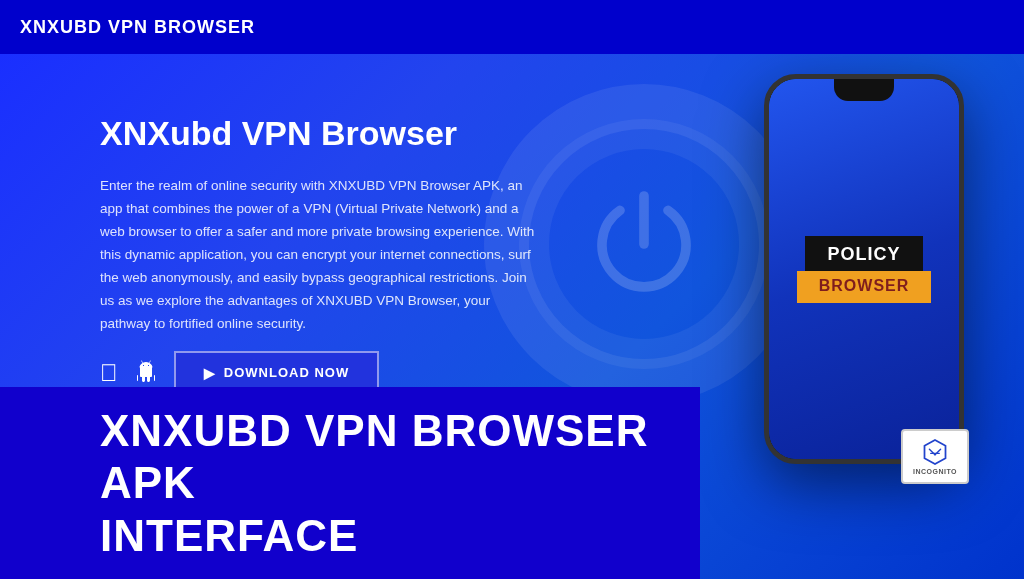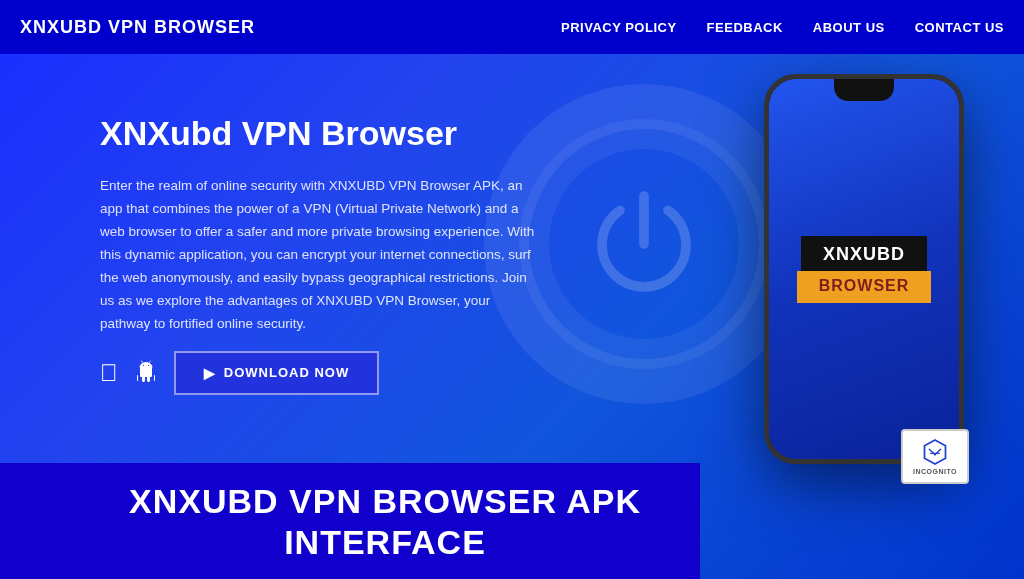--- a/index.html
+++ b/index.html
@@ -243,39 +243,32 @@
       position: absolute;
       bottom: 0;
       left: 0;
       width: 700px;
       background: #1100cc;
       padding: 18px 30px 16px 100px;
       z-index: 8;
     }
     .bottom-banner-text {
       color: #fff;
-      font-size: 34px;
+      font-size: 44px;
       font-weight: 900;
       letter-spacing: 1px;
       text-transform: uppercase;
       line-height: 1.2;
-      text-align: center;
     }
   </style>
 </head>
 <body>
 
 <nav class="navbar">
   <div class="navbar-brand">XNXUBD VPN BROWSER</div>
-  <div class="navbar-links">
-    <a class="nav-link">PRIVACY POLICY</a>
-    <a class="nav-link">FEEDBACK</a>
-    <a class="nav-link">ABOUT US</a>
-    <a class="nav-link">CONTACT US</a>
-  </div>
 </nav>
 
 <section class="hero">
 
   <div class="hero-circle"></div>
   <div class="hero-circle-inner"></div>
   <div class="power-icon-wrap">
     <svg viewBox="0 0 100 100" fill="none" xmlns="http://www.w3.org/2000/svg">
       <path d="M50 10 L50 50" stroke="white" stroke-width="8" stroke-linecap="round"></path>
       <path d="M30 22 A35 35 0 1 0 70 22" stroke="white" stroke-width="8" fill="none" stroke-linecap="round"></path>
@@ -299,21 +292,21 @@
       </button>
     </div>
   </div>
 
   <div class="phone-mockup">
     <div class="phone-outer">
       <div class="phone-notch"></div>
       <div class="phone-screen">
         <div class="phone-screen-bg"></div>
         <div class="phone-app-label">
-          <div class="phone-xnxubd">XNXUBD</div>
+          <div class="phone-xnxubd">POLICY</div>
           <div class="phone-browser">BROWSER</div>
         </div>
       </div>
     </div>
   </div>
 
   <div class="incognito-badge">
     <svg class="incognito-hex" viewBox="0 0 40 40" fill="none" xmlns="http://www.w3.org/2000/svg">
       <polygon points="20,3 35,11 35,29 20,37 5,29 5,11" stroke="#2244cc" stroke-width="2.5" fill="none"></polygon>
       <line x1="12" y1="16" x2="20" y2="24" stroke="#2244cc" stroke-width="2" stroke-linecap="round"></line>

